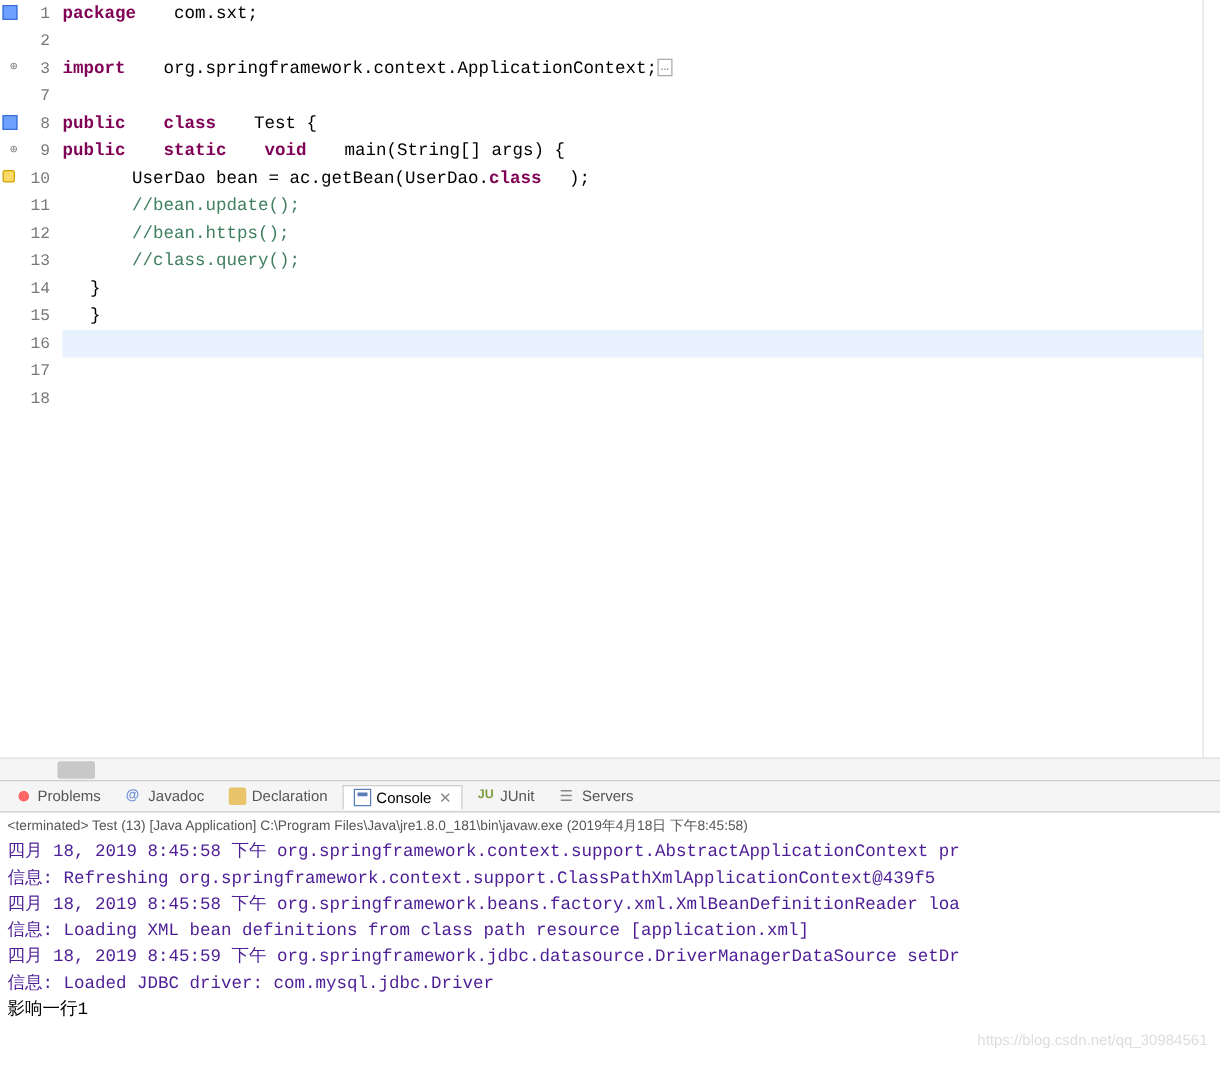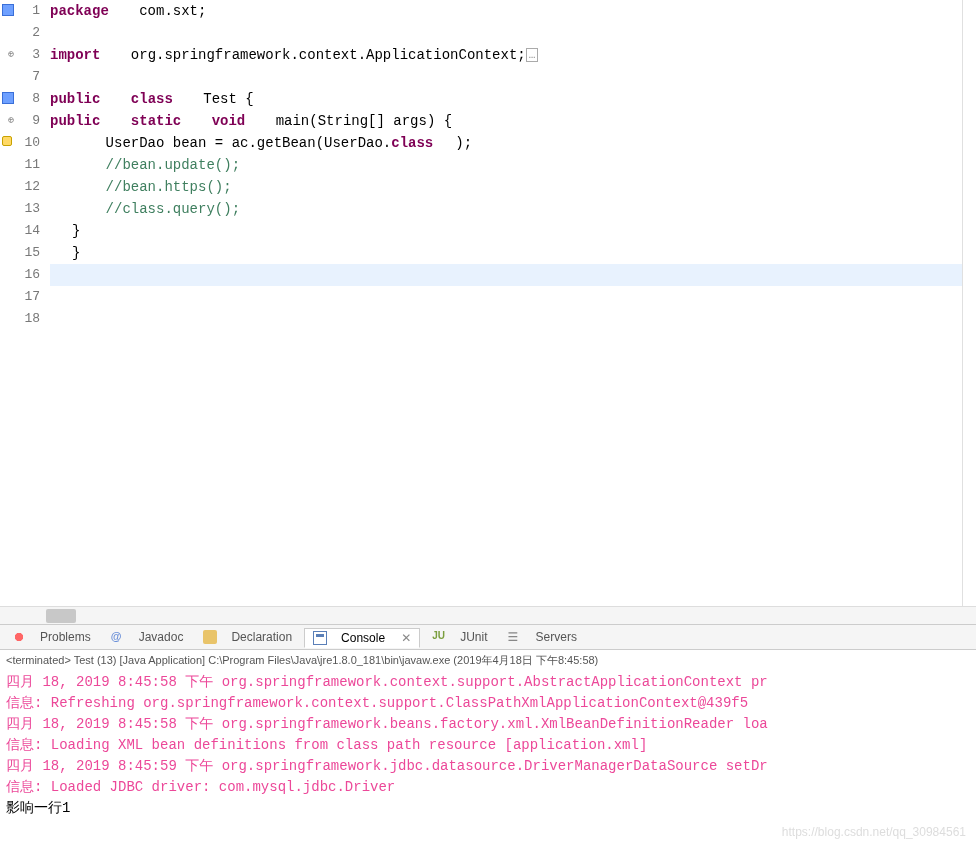--- a/index.html
+++ b/index.html
@@ -119,21 +119,21 @@
   font-family: "Segoe UI", Tahoma, sans-serif;
   font-size: 12px;
   color: #555;
   padding: 0 4px;
   gap: 4px;
 }
 .tab {
   display: flex;
   align-items: center;
   padding: 2px 8px;
-  gap: 14px;
+  gap: 4px;
   cursor: pointer;
 }
 .tab.active {
   background: #fff;
   border: 1px solid #ccc;
   border-bottom: 1px solid #fff;
   color: #000;
   position: relative;
   top: 1px;
 }
@@ -176,21 +176,21 @@
   flex: 0 0 auto;
   padding: 2px 6px 40px 6px;
   font-family: Consolas, "Courier New", monospace;
   font-size: 14px;
   line-height: 21px;
   background: #fff;
   white-space: pre;
   overflow: hidden;
   position: relative;
 }
-.con-err { color: #ec4899; font-family: Liberation Mono, monospace; }
+.con-err { color: #4c1d95; font-family: Liberation Mono, monospace; }
 .con-out { color: #000; }
 .watermark {
   position: absolute;
   right: 10px;
   bottom: 20px;
   color: #ddd;
   font-family: sans-serif;
   font-size: 12px;
 }
 </style>

